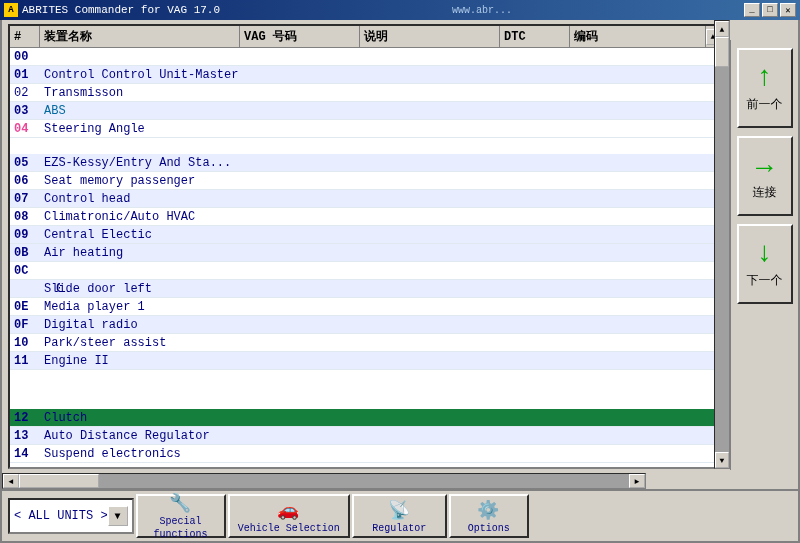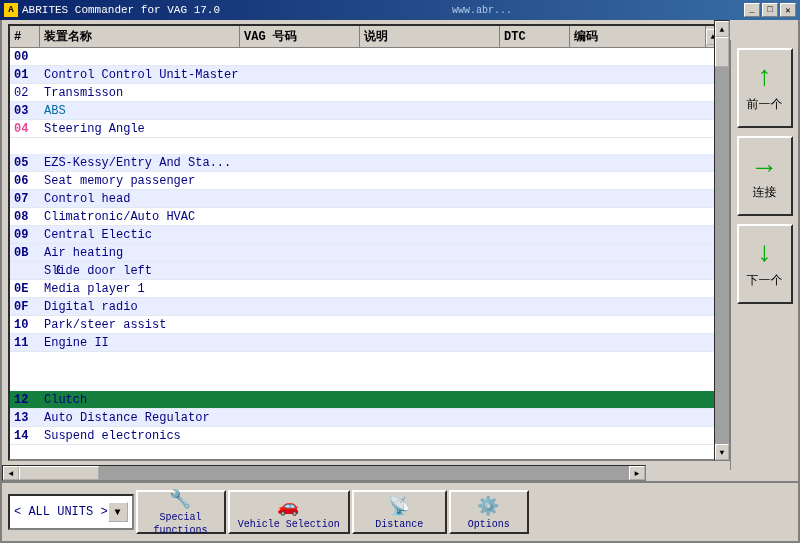--- a/index.html
+++ b/index.html
@@ -174,21 +174,21 @@
     .nav-btn-label {
       font-size: 12px;
       color: #000;
     }
     .arrow-up { color: #00aa00; }
     .arrow-right { color: #00aa00; }
     .arrow-down { color: #00aa00; }
 
     
     .bottom-toolbar {
-      height: 60px;
+      height: 52px;
       background: #d4d0c8;
       border-top: 2px solid #808080;
       display: flex;
       align-items: center;
       padding: 4px 6px;
       gap: 2px;
     }
 
     .all-units-dropdown {
       display: flex;
@@ -426,20 +426,28 @@
               <div class="table-cell"></div>
             </div>
             <div class="table-row" style="background: rgb(232, 238, 255);">
               <div class="table-cell" style="color: rgb(0, 0, 128); font-weight: bold;">0B</div>
               <div class="table-cell" style="color: rgb(0, 0, 128);">Air heating</div>
               <div class="table-cell"></div>
               <div class="table-cell"></div>
               <div class="table-cell"></div>
               <div class="table-cell"></div>
             </div>
+            <div class="table-row" style="background: rgb(255, 255, 255);">
+              <div class="table-cell" style="color: rgb(0, 0, 128); font-weight: bold;">0C</div>
+              <div class="table-cell" style="color: rgb(0, 0, 128);"></div>
+              <div class="table-cell"></div>
+              <div class="table-cell"></div>
+              <div class="table-cell"></div>
+              <div class="table-cell"></div>
+            </div>
             <div class="table-row" style="background: rgb(232, 238, 255);">
               <div class="table-cell" style="color: rgb(0, 0, 128); font-weight: bold; padding-left: 46px;">0D</div>
               <div class="table-cell" style="color: rgb(0, 0, 128);">Slide door left</div>
               <div class="table-cell"></div>
               <div class="table-cell"></div>
               <div class="table-cell"></div>
               <div class="table-cell"></div>
             </div>
             <div class="table-row" style="background: rgb(255, 255, 255);">
               <div class="table-cell" style="color: rgb(0, 0, 128); font-weight: bold;">0E</div>
@@ -544,21 +552,21 @@
       <div class="toolbar-btn-text-small">functions</div>
     </div>
 
     <div class="toolbar-btn" style="min-width:100px;">
       <div class="toolbar-btn-icon" style="color:#0066cc;">🚗</div>
       <div class="toolbar-btn-text-small">Vehicle Selection</div>
     </div>
 
     <div class="toolbar-btn" style="min-width:95px;">
       <div class="toolbar-btn-icon" style="color:#cc6600;">📡</div>
-      <div class="toolbar-btn-text-small">Distance</div>
+      <div class="toolbar-btn-text-small">Regulator</div>
     </div>
 
     <div class="toolbar-btn" style="min-width:80px;">
       <div class="toolbar-btn-icon" style="color:#888;">⚙️</div>
       <div class="toolbar-btn-text-small">Options</div>
     </div>
   </div>
 </div>
 
 </body></html>

